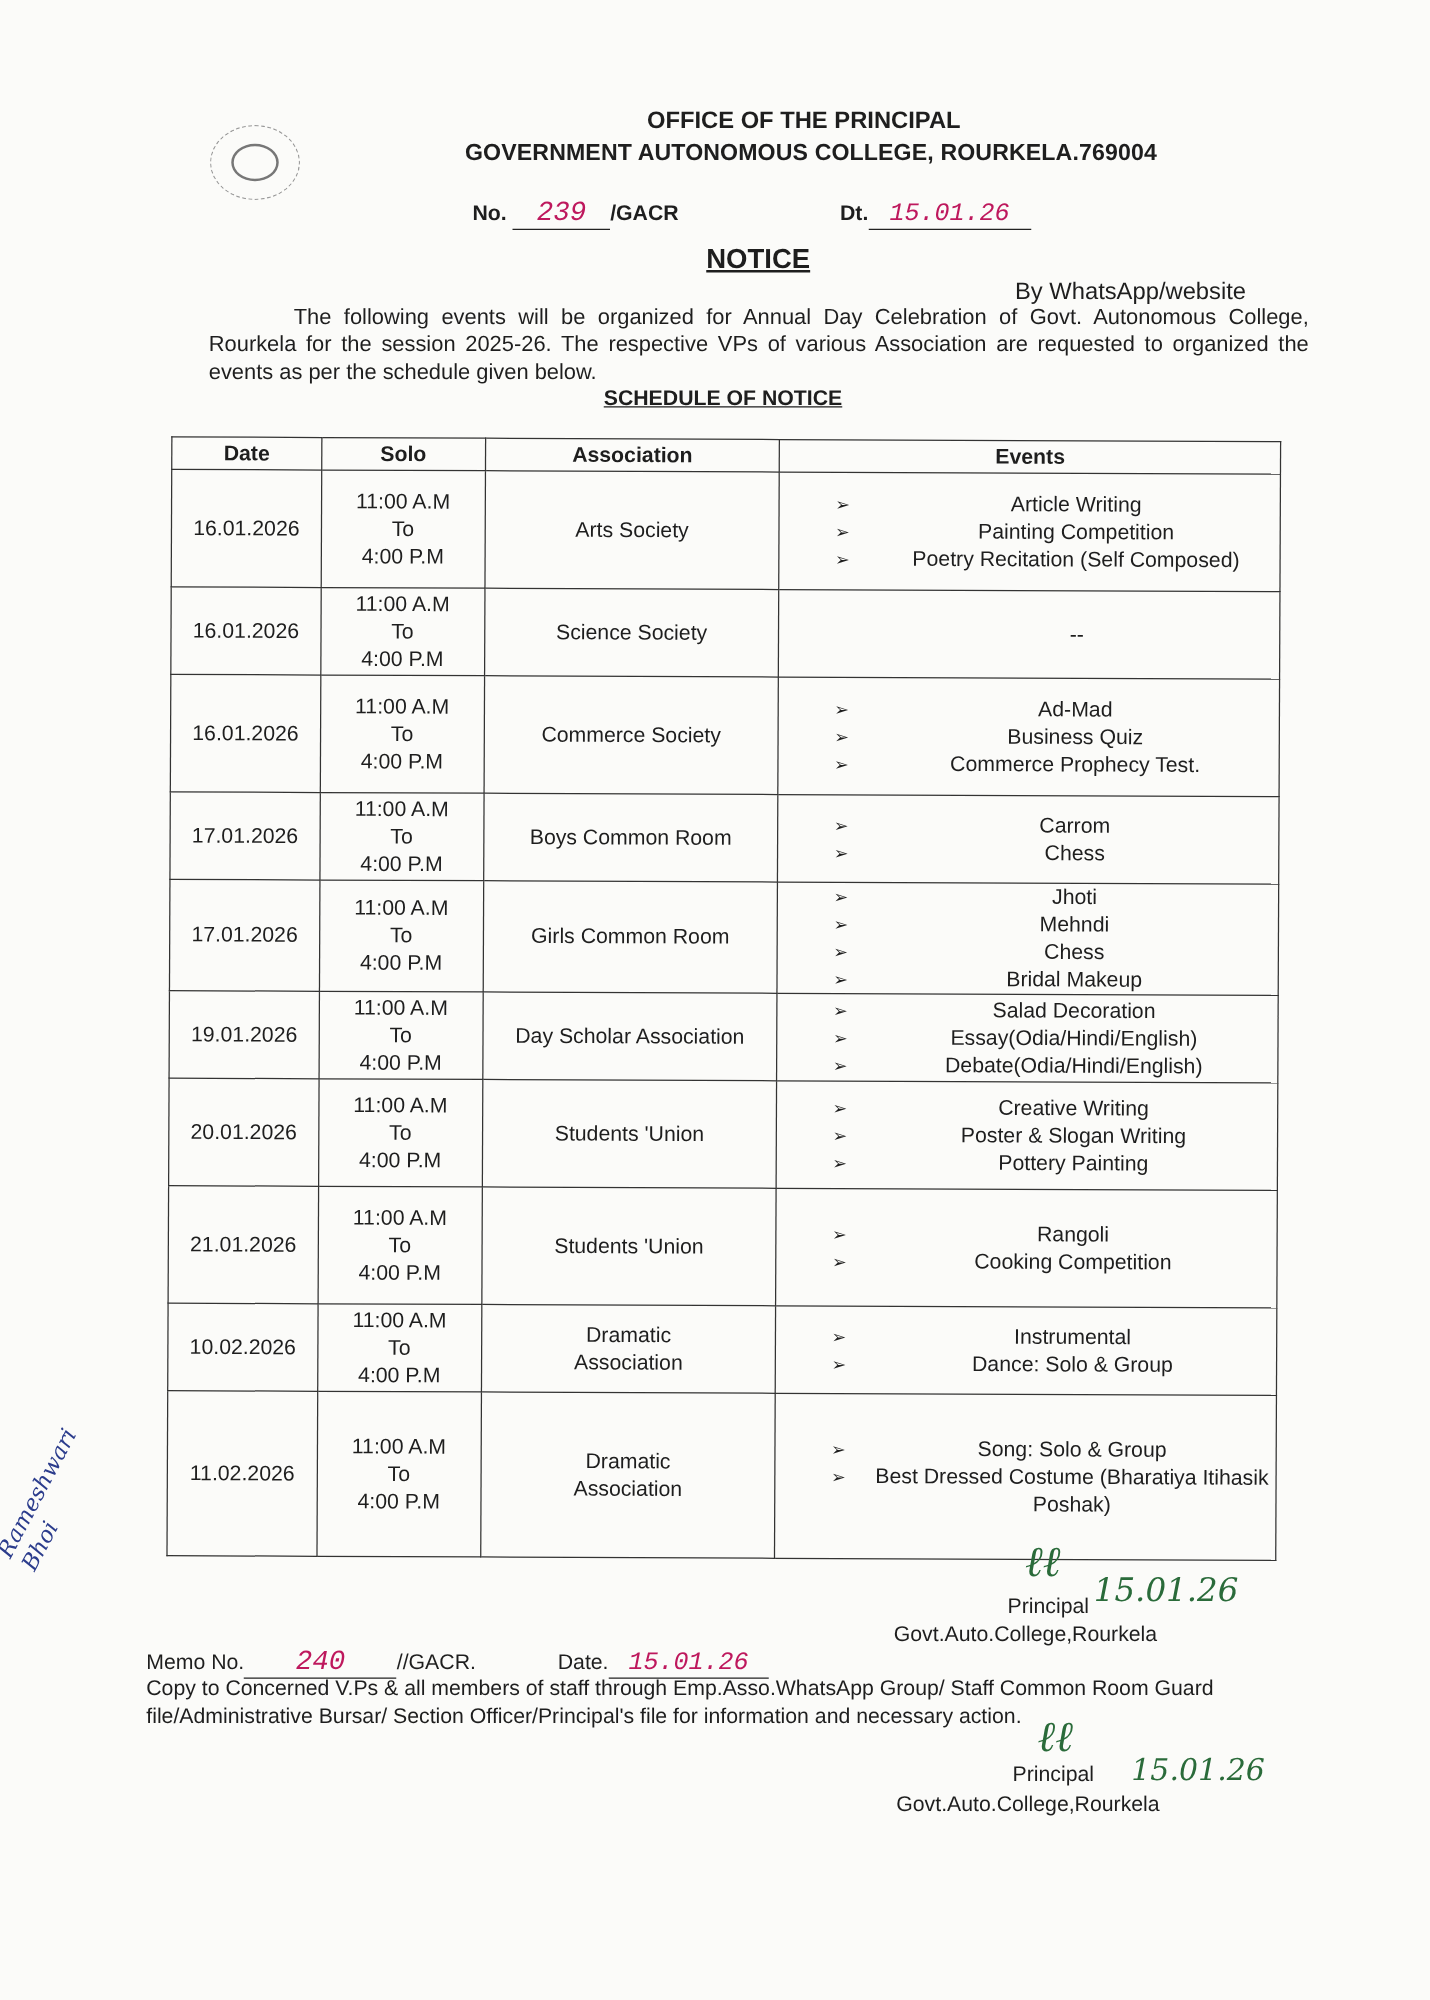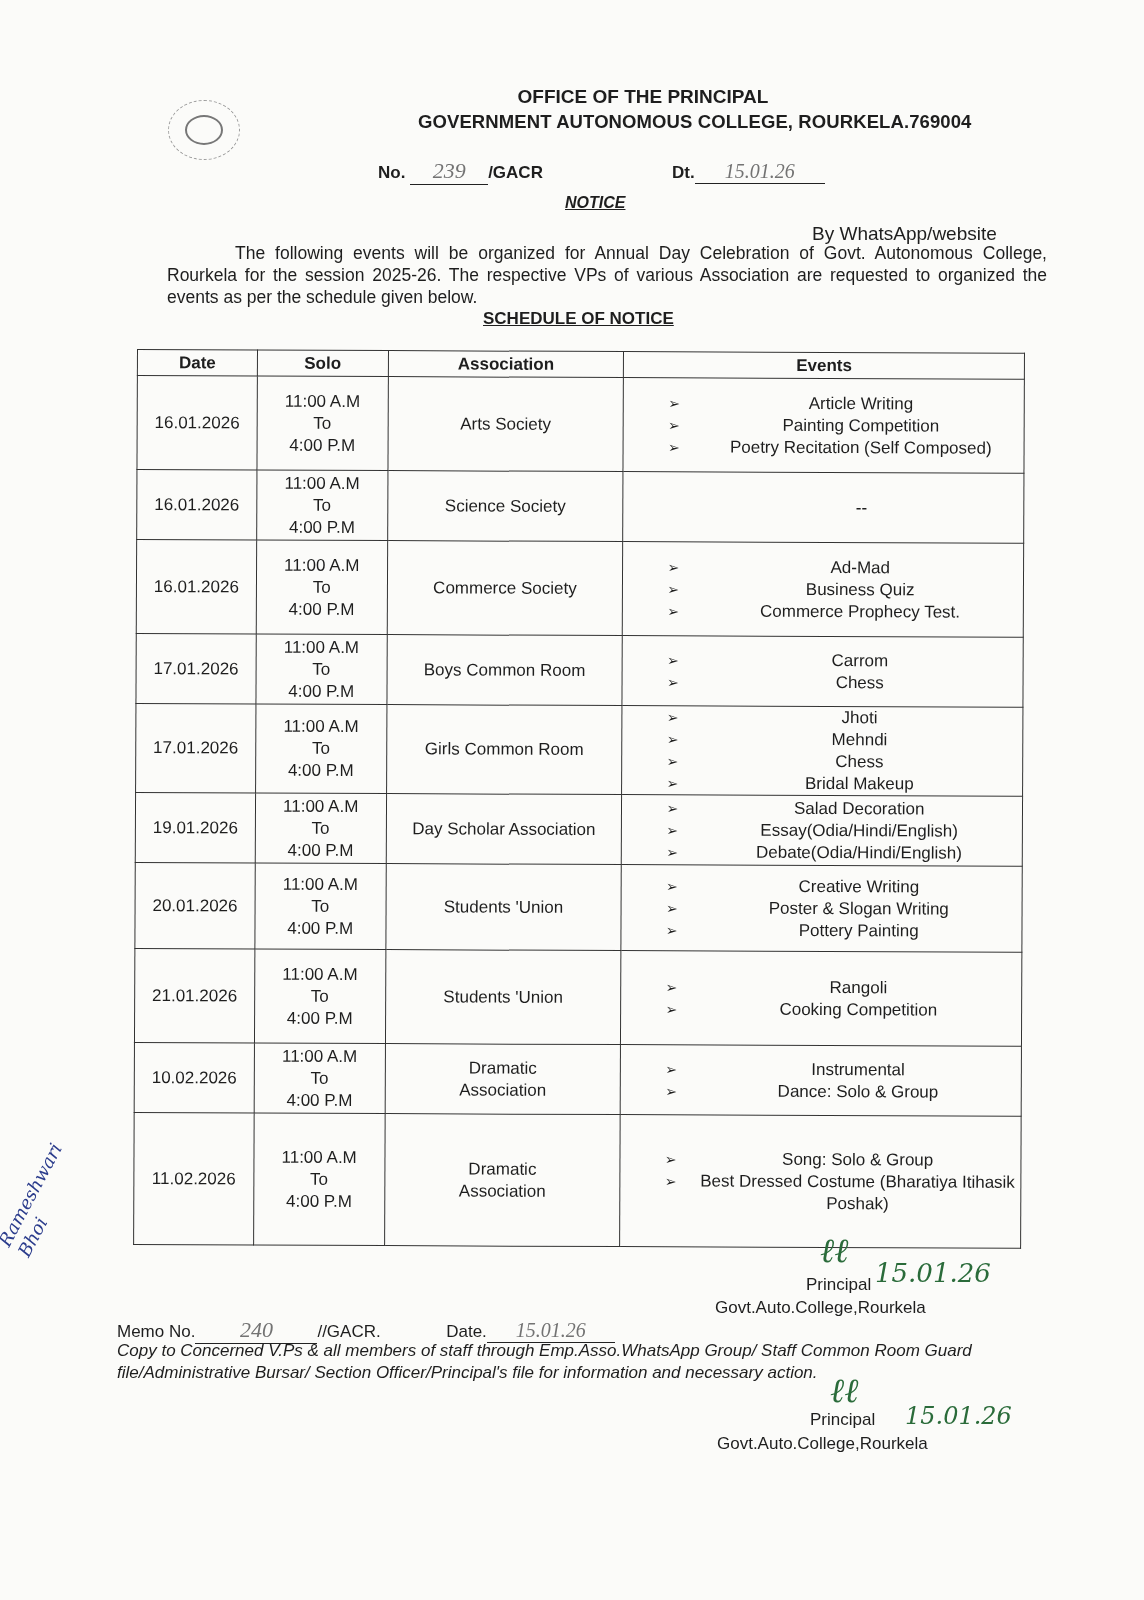--- a/index.html
+++ b/index.html
@@ -15,26 +15,26 @@
   .logo {
     left: 168px; top: 100px; width: 70px; height: 58px;
     border-radius: 50%;
     border: 1px dashed #9a9a9a;
     display: flex; align-items: center; justify-content: center;
   }
   .logo-inner {
     width: 34px; height: 26px; border: 2px solid #777; border-radius: 50%;
   }
   .hdr1 { left: 0; width: 1290px; top: 86px; text-align: center; font-weight: bold; font-size: 19px; }
-  .hdr2 { left: 372px; top: 111px; font-weight: bold; font-size: 18.5px; letter-spacing: 0.1px; margin-left: 46px; }
+  .hdr2 { left: 372px; top: 111px; font-weight: bold; font-size: 18.5px; letter-spacing: 0.1px; }
   .refno { left: 378px; top: 158px; font-weight: bold; font-size: 17px; }
-  .hand { font-family: Liberation Serif, serif; font-style: italic; font-weight: normal; color: #737373; }
+  .hand { font-family: Liberation Mono, monospace; font-style: italic; font-weight: normal; color: #be185d; }
   .uline { display: inline-block; border-bottom: 1.5px solid #222; text-align: center; }
   .dt { left: 672px; top: 160px; font-weight: bold; font-size: 17px; }
-  .notice { left: 565px; top: 194px; font-weight: bold; font-size: 16px; text-decoration: underline; font-style: italic; }
+  .notice { left: 565px; top: 194px; font-weight: bold; font-size: 22px; text-decoration: underline; }
   .via { left: 812px; top: 223px; font-size: 19px; }
   .para { left: 139px; top: 242px; width: 880px; font-size: 17.5px; line-height: 22px; text-align: justify; margin-left: 28px; }
   .para .indent { display: inline-block; width: 68px; }
   .sched-title { left: 483px; top: 309px; font-weight: bold; font-size: 17px; text-decoration: underline; }
 
   table.sched {
     position: absolute; left: 137px; top: 349px; width: 888px;
     border-collapse: collapse; font-size: 17px;
     transform: rotate(0.25deg); transform-origin: left top;
   }
@@ -52,21 +52,21 @@
   ul.evl li { position: relative; padding-left: 30px; }
   ul.evl li::before { content: "\27A2"; position: absolute; left: 0; font-size: 14px; }
   .dash { padding-left: 32px; }
 
   .sig { font-family: "DejaVu Serif", serif; font-style: italic; color: #2a6b3a; }
   .principal1 { left: 806px; top: 1275px; font-size: 17px; }
   .college1 { left: 715px; top: 1298px; font-size: 17px; }
   .sig1 { left: 820px; top: 1230px; font-size: 34px; }
   .sigdate1 { left: 875px; top: 1258px; font-size: 26px; }
   .memo { left: 117px; top: 1317px; font-size: 17px; }
-  .copy { left: 117px; top: 1340px; width: 900px; font-size: 17px; line-height: 22px; font-style: italic; }
+  .copy { left: 117px; top: 1340px; width: 900px; font-size: 17px; line-height: 22px; }
   .principal2 { left: 810px; top: 1410px; font-size: 17px; }
   .college2 { left: 717px; top: 1434px; font-size: 17px; }
   .sig2 { left: 830px; top: 1370px; font-size: 34px; }
   .sigdate2 { left: 905px; top: 1402px; font-size: 24px; }
   .margin-sig {
     left: -6px; top: 1150px; font-size: 18px; color: #2b3c8c;
     transform: rotate(-62deg); transform-origin: left top;
     font-family: "DejaVu Serif", serif; font-style: italic; width: 120px; line-height: 22px;
     top: 1240px;
   }

